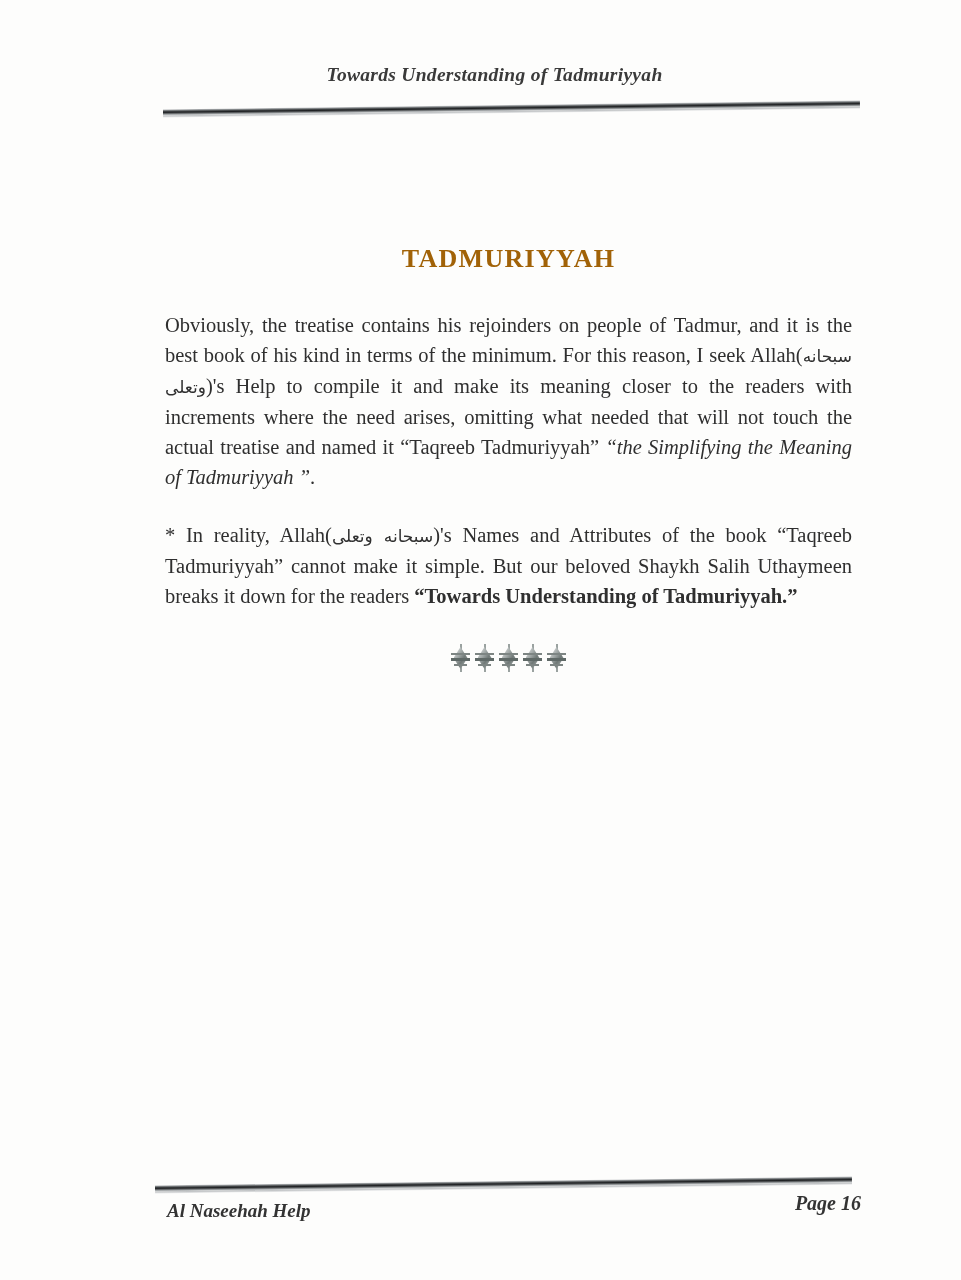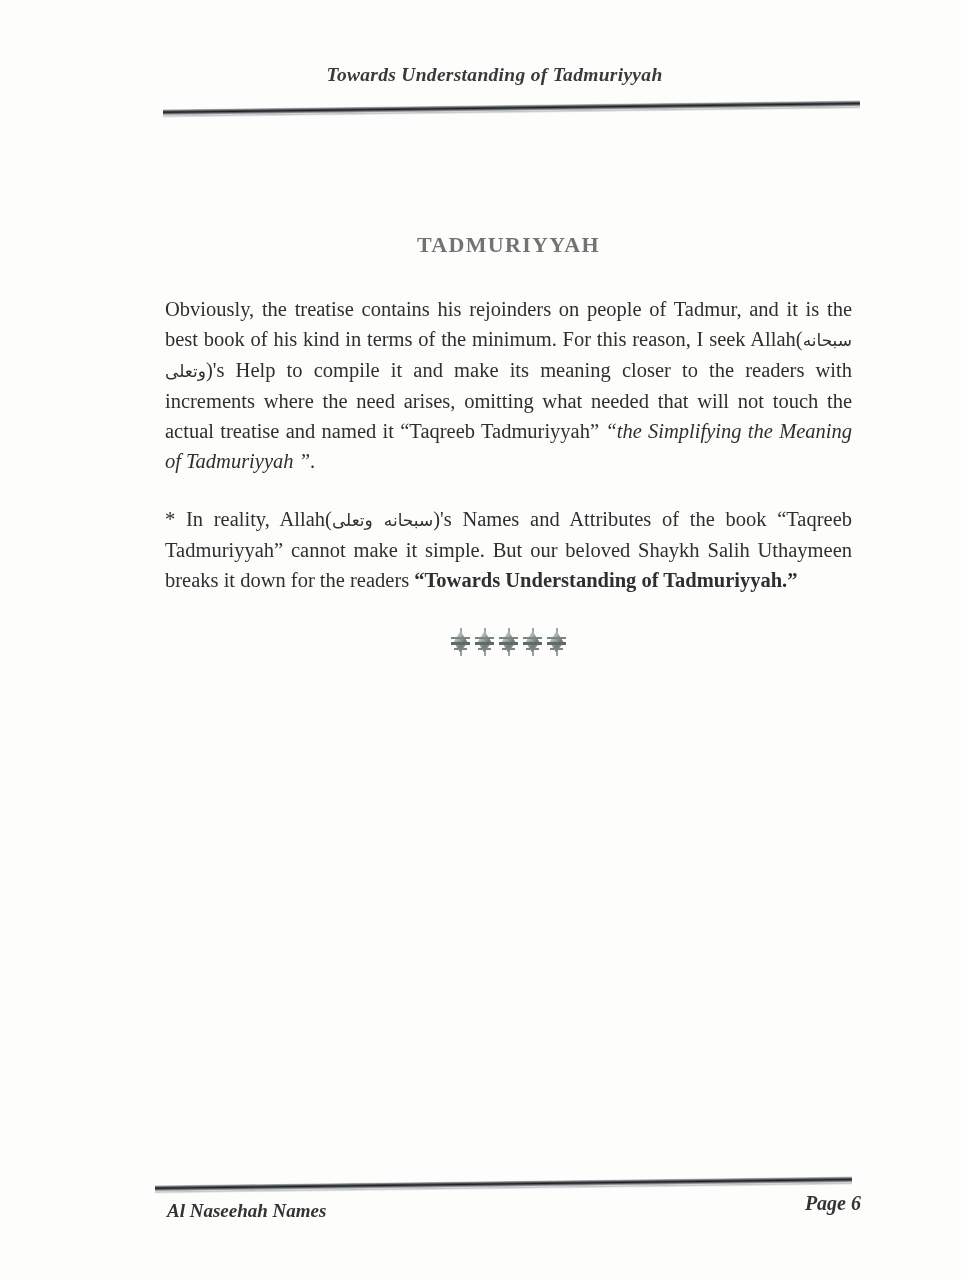--- a/index.html
+++ b/index.html
@@ -80,25 +80,25 @@
 
   
   .content {
     position: absolute;
     left: 165px;
     top: 232px;
     width: 687px;
   }
   .section-title {
     text-align: center;
-    font-size: 22px;
+    font-size: 26px;
     font-weight: bold;
     letter-spacing: 1.3px;
-    color: #737373;
-    margin: 0 0 36px 0;
+    color: #a16207;
+    margin: 12px 0 36px 0;
   }
   p.para {
     margin: 0 0 28px 0;
     font-size: 20.5px;
     line-height: 30px;
     text-align: justify;
     text-justify: inter-word;
     color: #2f2f2f;
   }
   p.para:last-of-type { margin-bottom: 0; }
@@ -239,17 +239,17 @@
           <span class="bar b2"></span>
           <span class="bar b3"></span>
         </span>
       </div>
   </div>
 
   <div class="footer-zone">
     <div class="rule-wrap footer">
       <div class="rule"></div>
     </div>
-    <div class="footer-left">Al Naseehah Names</div>
-    <div class="footer-right">Page 6</div>
+    <div class="footer-left">Al Naseehah Help</div>
+    <div class="footer-right">Page 16</div>
   </div>
 
 </div>
 
 </body></html>

